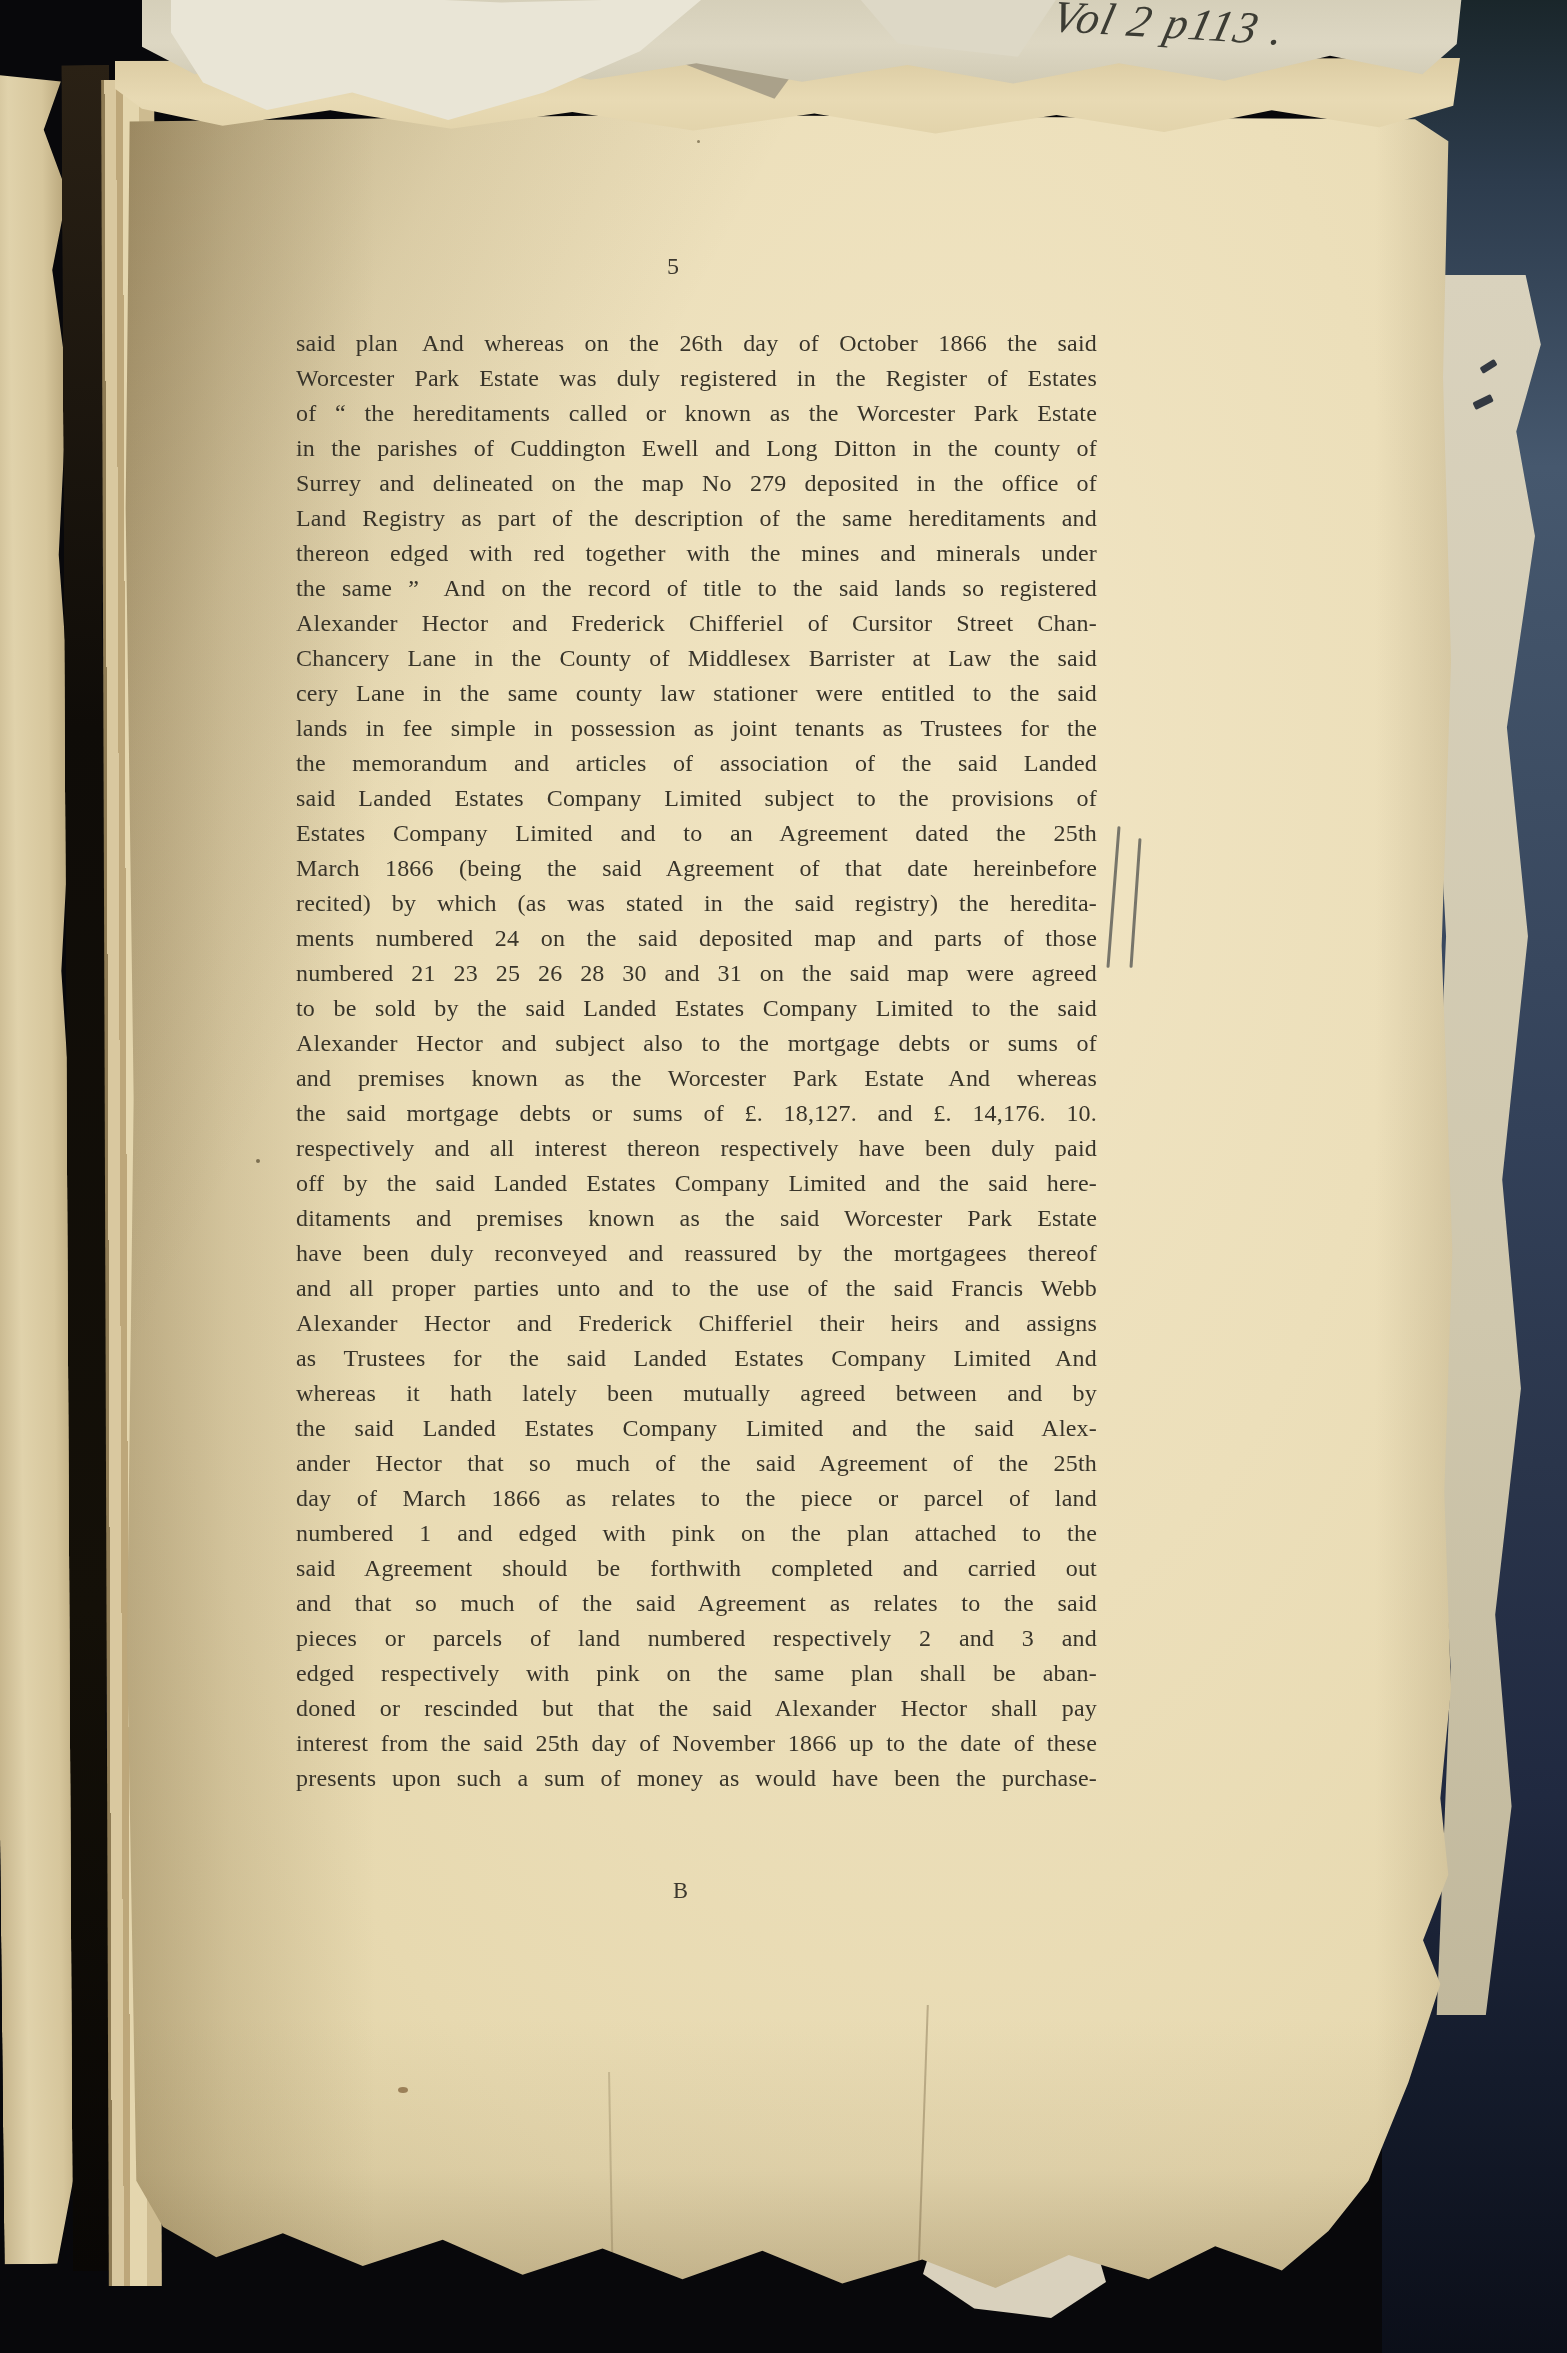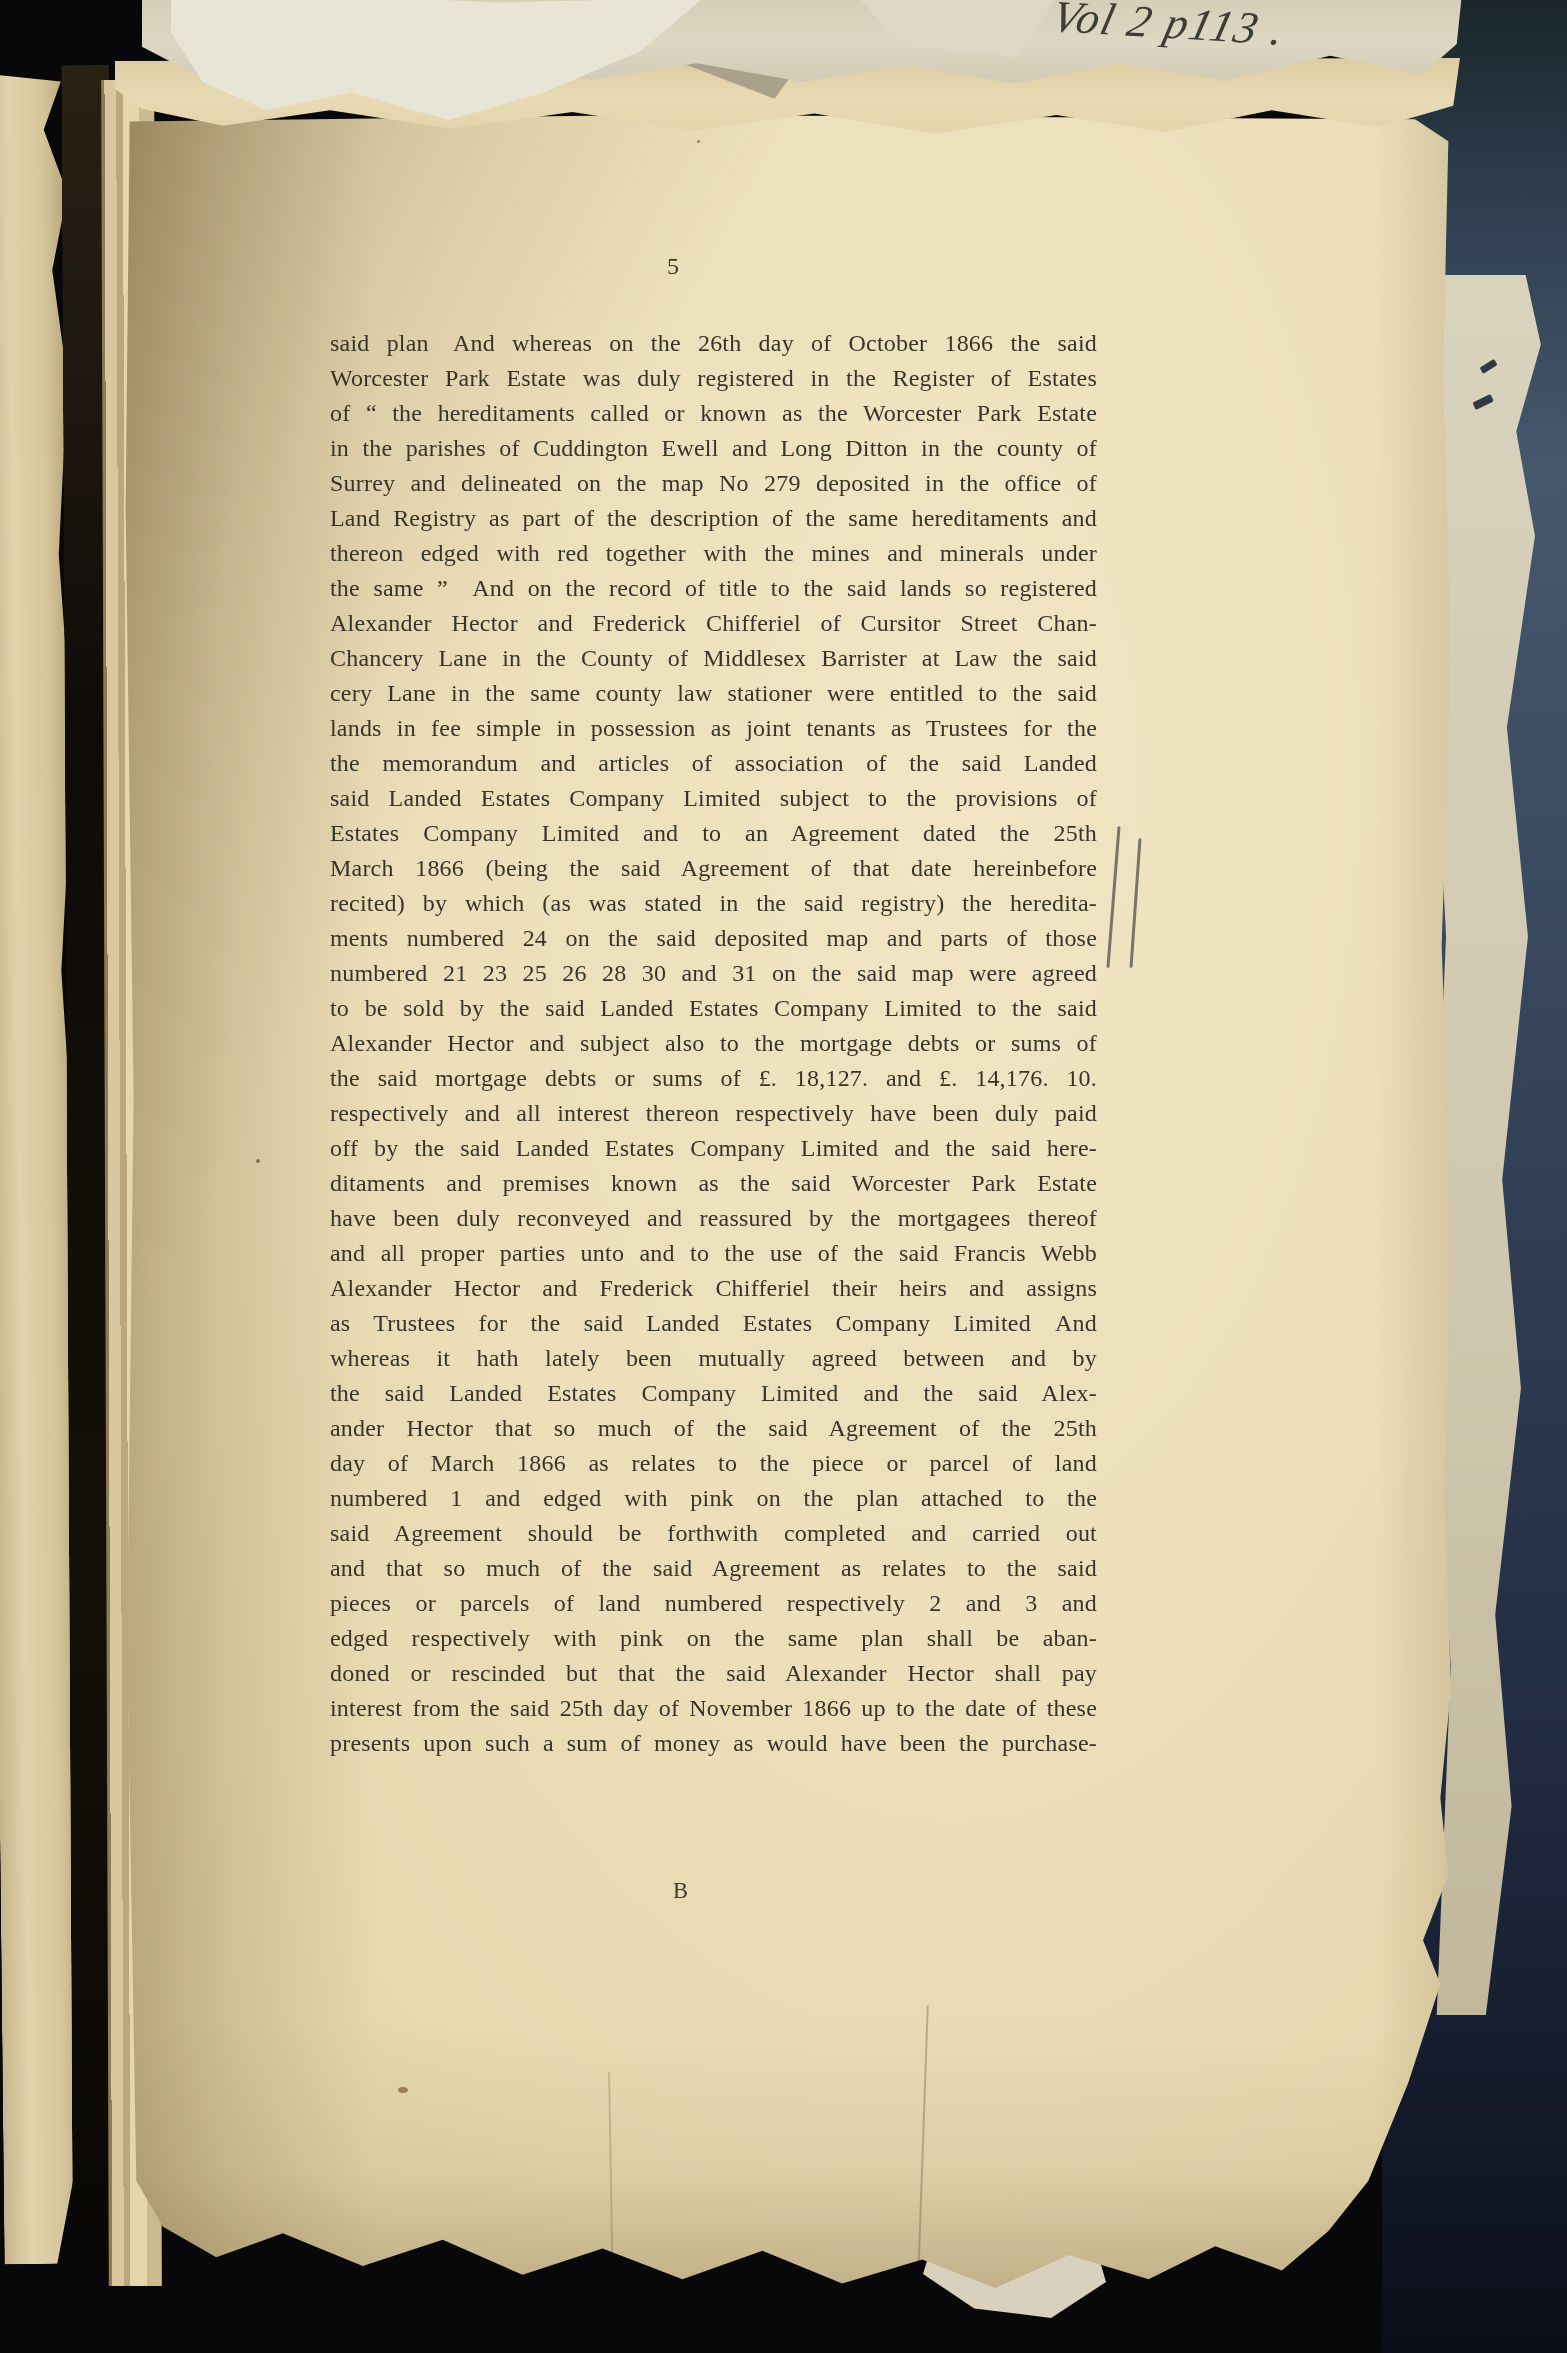--- a/index.html
+++ b/index.html
@@ -74,21 +74,21 @@
       18% 92%,6% 70%,0 30%);filter:drop-shadow(0 4.2px 5px rgba(0,0,0,.35));}
   .pieceB{left:583px;top:-3.3px;width:266px;height:102px;background:#a59c87;opacity:.92;
     clip-path:polygon(0 0,100% 0,72% 100%,30% 58%);}
   .pieceC{left:858px;top:-3.3px;width:200px;height:60px;background:#ddd8c6;
     clip-path:polygon(0 0,100% 0,80% 100%,20% 78%);}
 
   
   .body-text{position:absolute;left:173px;top:211px;width:801px;color:#38342a;
     font-size:24px;letter-spacing:0.2px;word-spacing:1.7px;}
   .line{height:35px;line-height:35px;text-align:justify;text-align-last:justify;
-    white-space:nowrap;overflow:visible;margin-left:34px;}
+    white-space:nowrap;overflow:visible;}
   .page-number{position:absolute;left:500px;top:138px;width:100px;text-align:center;
     font-size:24px;color:#3c382e;}
   .signature{position:absolute;left:508px;top:1763px;width:100px;text-align:center;
     font-size:22.5px;color:#3c382e;letter-spacing:0.8px;}
 
   
   .pencil{position:absolute;width:3.3px;border-radius:2.5px;background:#62625a;opacity:.85;}
   .pencil.m1{left:989px;top:711px;height:142px;transform:rotate(4.5deg);}
   .pencil.m2{left:1011px;top:723px;height:130px;transform:rotate(4deg);}
 
@@ -137,20 +137,21 @@
         <div class="line">lands in fee simple in possession as joint tenants as Trustees for the</div>
         <div class="line">the memorandum and articles of association of the said Landed</div>
         <div class="line">said Landed Estates Company Limited subject to the provisions of</div>
         <div class="line">Estates Company Limited and to an Agreement dated the 25th</div>
         <div class="line">March 1866 (being the said Agreement of that date hereinbefore</div>
         <div class="line">recited) by which (as was stated in the said registry) the heredita-</div>
         <div class="line">ments numbered 24 on the said deposited map and parts of those</div>
         <div class="line">numbered 21 23 25 26 28 30 and 31 on the said map were agreed</div>
         <div class="line">to be sold by the said Landed Estates Company Limited to the said</div>
         <div class="line">Alexander Hector and subject also to the mortgage debts or sums of</div>
+        <div class="line">and premises known as the Worcester Park Estate And whereas</div>
         <div class="line">the said mortgage debts or sums of £. 18,127. and £. 14,176. 10.</div>
         <div class="line">respectively and all interest thereon respectively have been duly paid</div>
         <div class="line">off by the said Landed Estates Company Limited and the said here-</div>
         <div class="line">ditaments and premises known as the said Worcester Park Estate</div>
         <div class="line">have been duly reconveyed and reassured by the mortgagees thereof</div>
         <div class="line">and all proper parties unto and to the use of the said Francis Webb</div>
         <div class="line">Alexander Hector and Frederick Chifferiel their heirs and assigns</div>
         <div class="line">as Trustees for the said Landed Estates Company Limited And</div>
         <div class="line">whereas it hath lately been mutually agreed between and by</div>
         <div class="line">the said Landed Estates Company Limited and the said Alex-</div>

